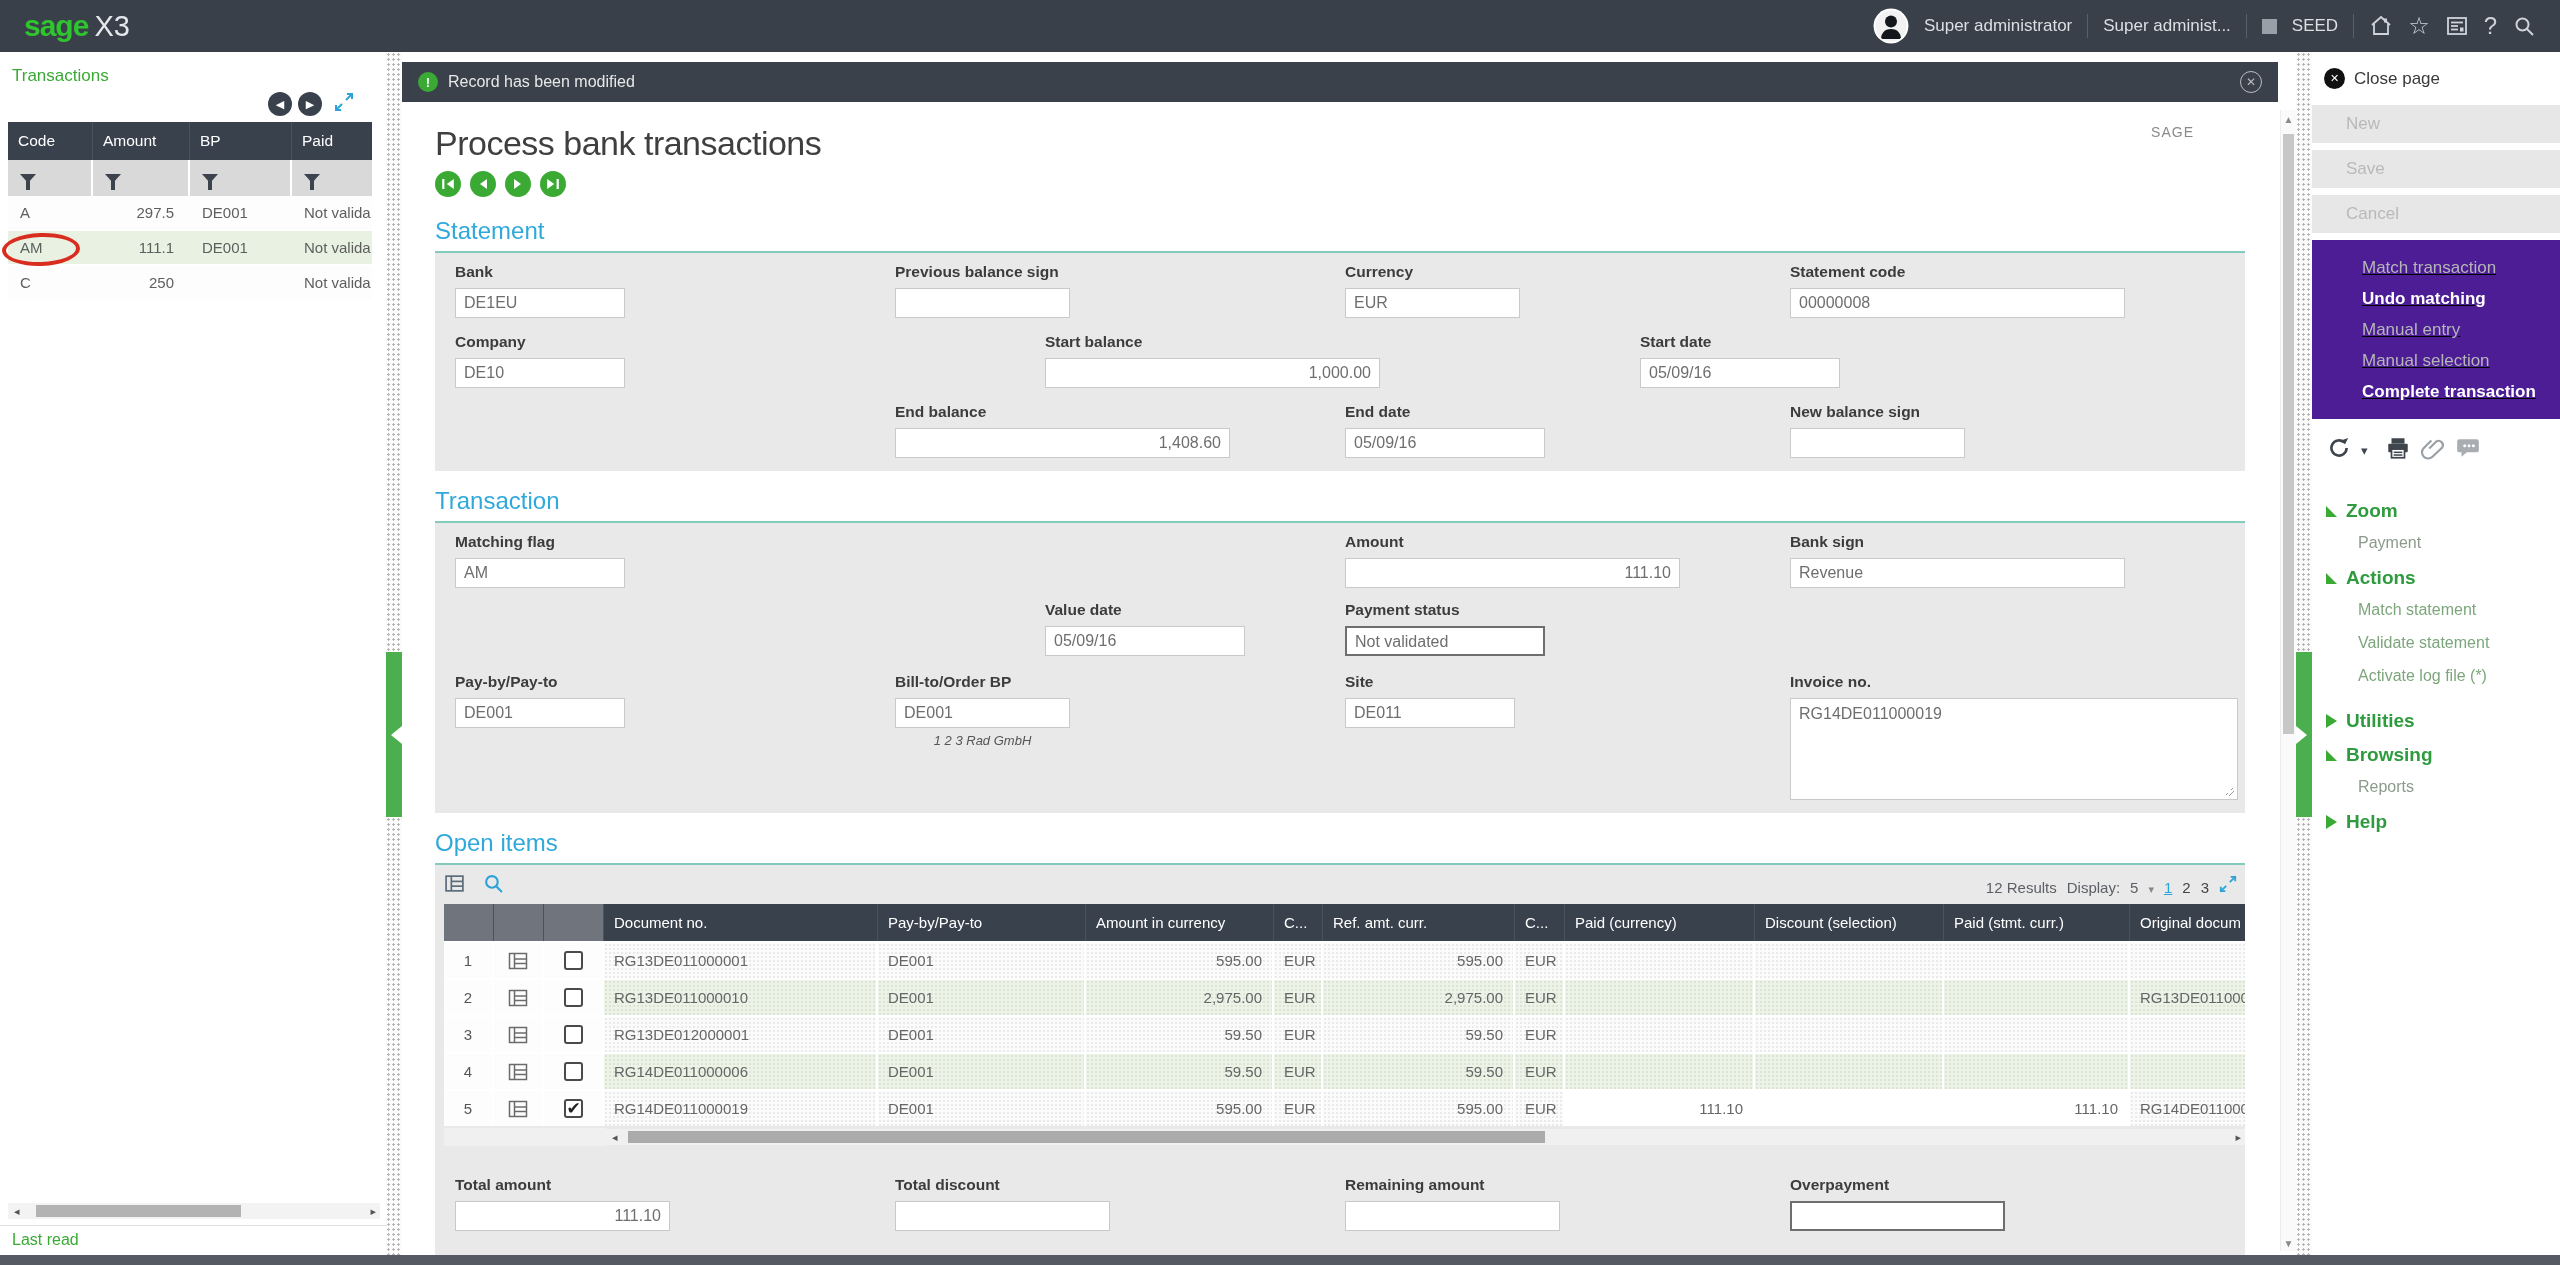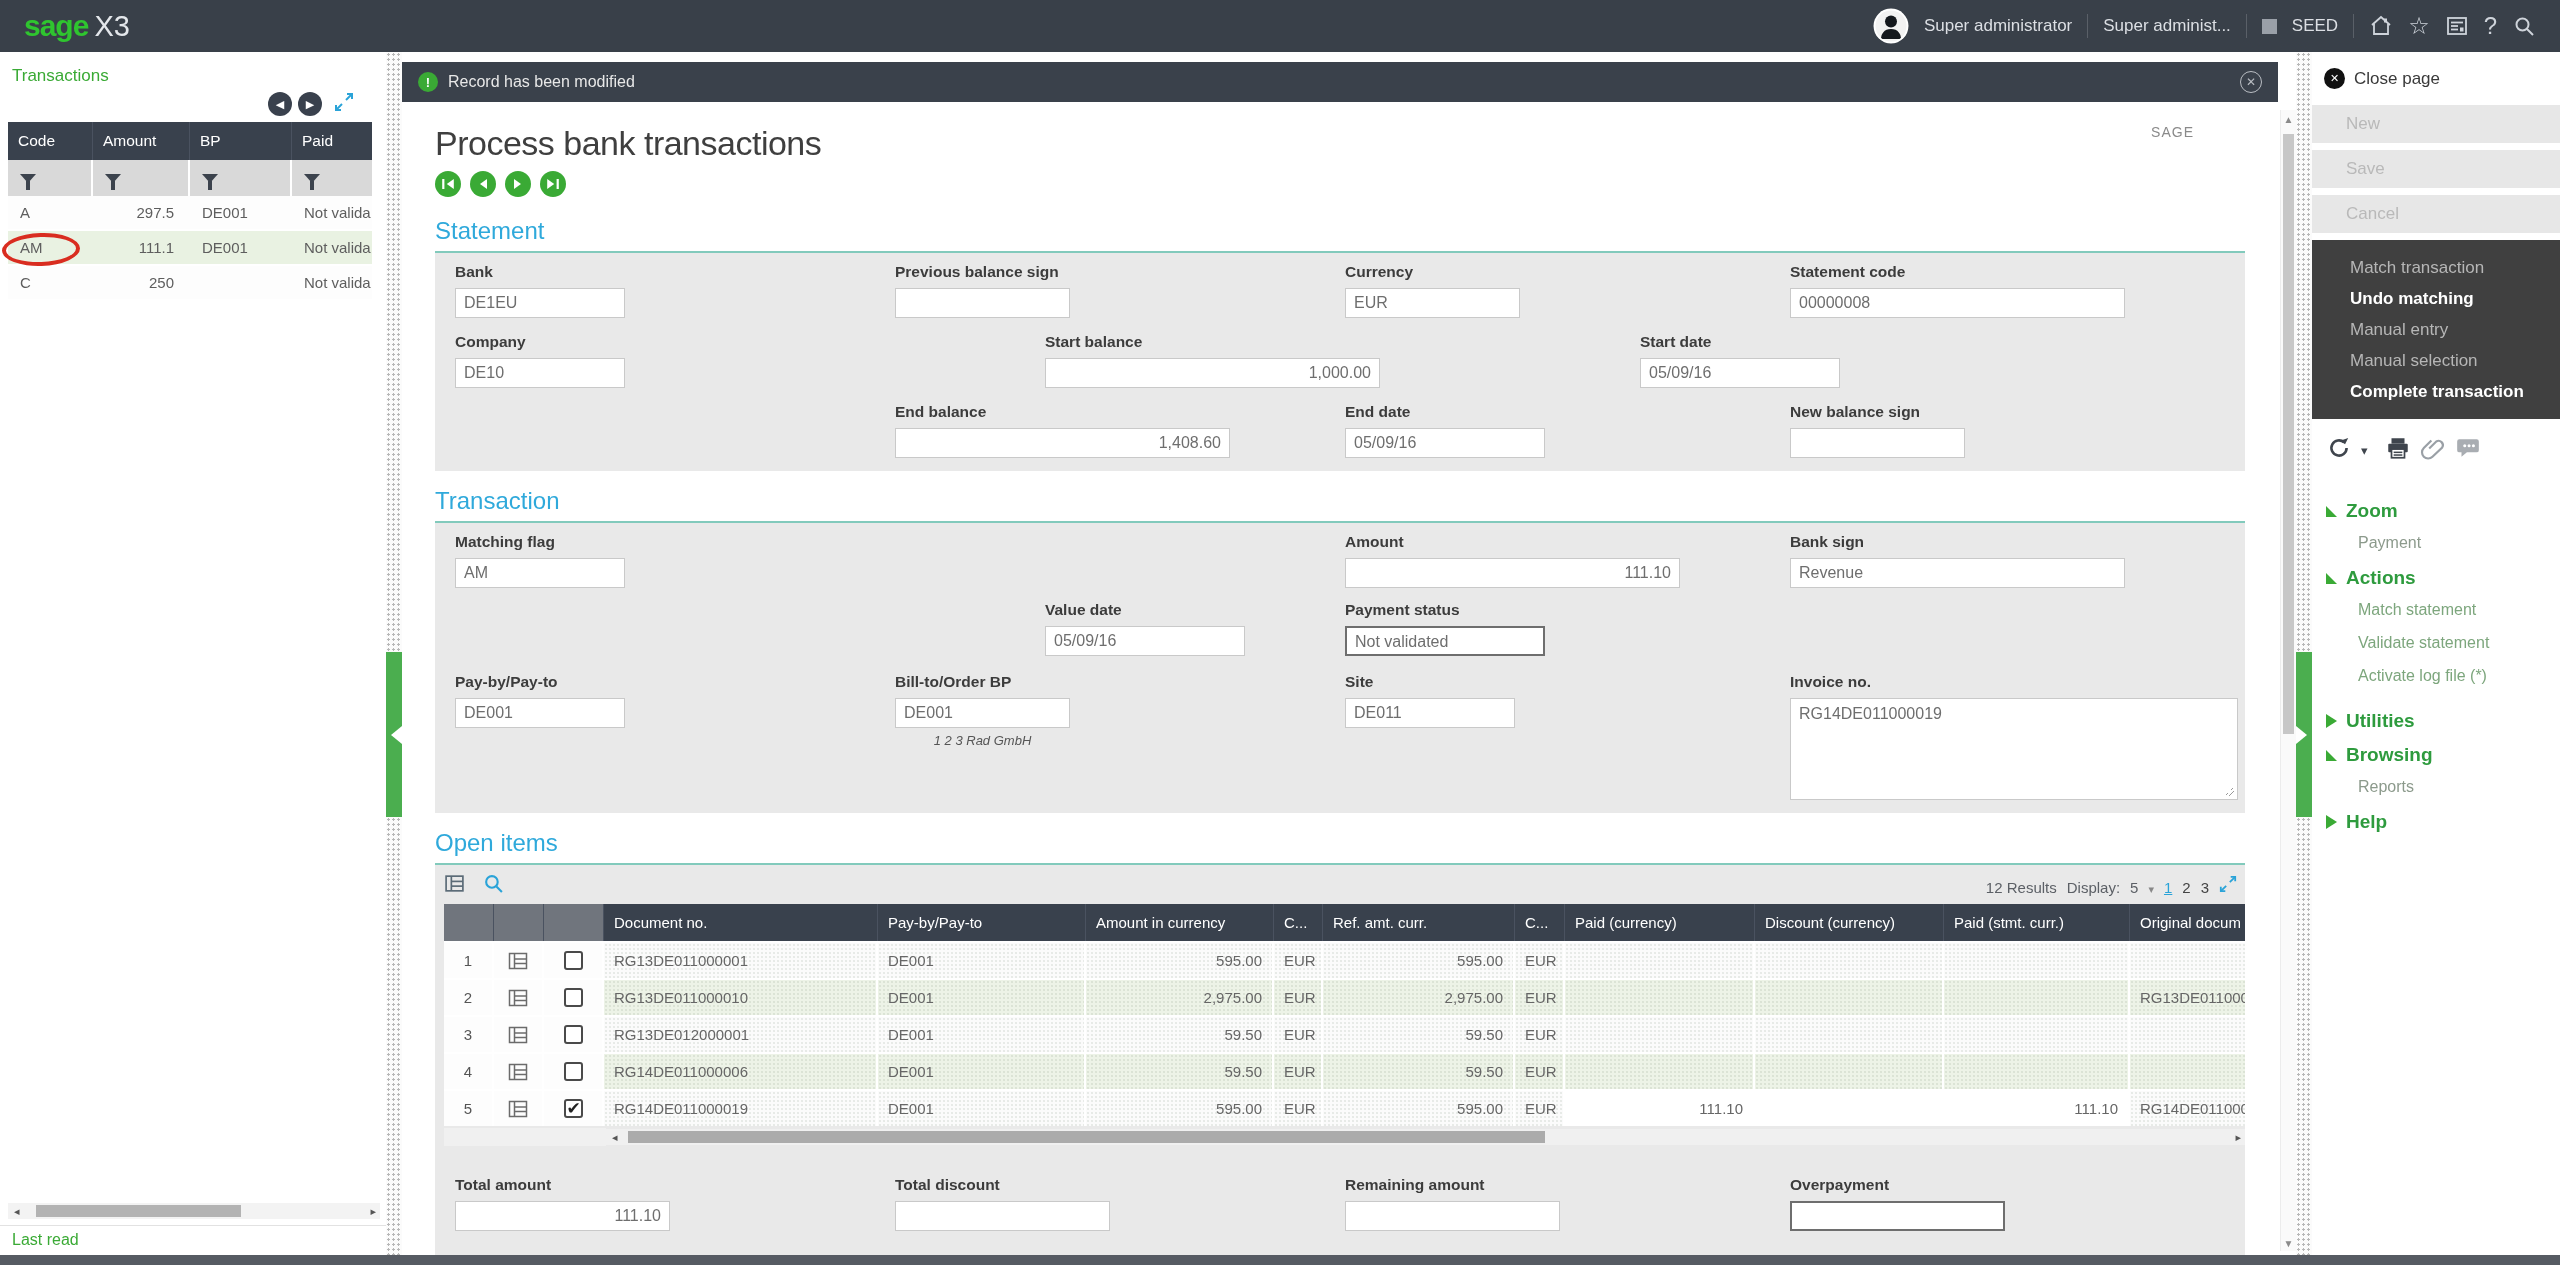--- a/index.html
+++ b/index.html
@@ -109,21 +109,21 @@
   .vs-up{position:absolute;top:4px;left:0;right:0;text-align:center;color:#8a8a8a;font-size:10px;}
   .vs-thumb{position:absolute;top:24px;left:2px;width:11px;height:600px;background:#c7c7c7;}
   .vs-down{position:absolute;bottom:2px;left:0;right:0;text-align:center;color:#8a8a8a;font-size:10px;}
 
   
   .right-panel{width:248px;background:#fff;position:relative;font-size:17px;}
   .close-row{display:flex;align-items:center;gap:9px;padding:16px 0 0 12px;color:#3a3a3a;}
   .close-dot{width:21px;height:21px;border-radius:50%;background:#111;color:#fff;font-size:11px;font-weight:700;display:inline-flex;align-items:center;justify-content:center;}
   .rp-buttons{margin-top:16px;}
   .rp-btn{height:38px;line-height:38px;background:#e7e7e7;color:#b9b9b9;padding-left:34px;margin-bottom:7px;}
-  .rp-dark{background:#404040;padding:12px 4px;}
+  .rp-dark{background:#4c1d95;padding:12px 16px;text-decoration:underline;}
   .rp-item{height:31px;line-height:31px;padding-left:34px;color:#b6b6b6;white-space:nowrap;overflow:hidden;}
   .rp-item.active{color:#fff;font-weight:700;}
   .rp-icons{display:flex;align-items:center;gap:9px;padding:16px 0 0 14px;}
   .rp-nav{padding:22px 0 0 14px;}
   .nav-h{display:flex;align-items:center;gap:9px;margin:12px 0 8px;}
   .nav-h .txt{font-size:19px;font-weight:700;color:#2e9b3e;}
   .tri-open{width:0;height:0;border-top:11px solid transparent;border-left:11px solid #3aaa35;}
   .tri-closed{width:0;height:0;border-top:7px solid transparent;border-bottom:7px solid transparent;border-left:11px solid #3aaa35;}
   .nav-sub{padding-left:32px;font-size:16px;color:#7da67d;line-height:25px;margin-bottom:8px;white-space:nowrap;}
 
@@ -413,21 +413,21 @@
               <div class="oi-hcell util c-n"></div>
               <div class="oi-hcell util c-i"></div>
               <div class="oi-hcell util c-cb"></div>
               <div class="oi-hcell c-doc">Document no.</div>
               <div class="oi-hcell c-pay">Pay-by/Pay-to</div>
               <div class="oi-hcell c-amt">Amount in currency</div>
               <div class="oi-hcell c-c1">C...</div>
               <div class="oi-hcell c-ref">Ref. amt. curr.</div>
               <div class="oi-hcell c-c2">C...</div>
               <div class="oi-hcell c-paid">Paid (currency)</div>
-              <div class="oi-hcell c-disc">Discount (currency)</div>
+              <div class="oi-hcell c-disc">Discount (selection)</div>
               <div class="oi-hcell c-pst">Paid (stmt. curr.)</div>
               <div class="oi-hcell c-orig">Original docum</div>
             </div>
 
             <div class="oi-row row-odd">
               <div class="oi-cell util rnum c-n">1</div>
               <div class="oi-cell util c-i">
                   <svg viewBox="0 0 20 18" width="20" height="18" fill="none" stroke="#6b6b6b" stroke-width="1.5">
                     <rect x="1.5" y="1.5" width="17" height="15"></rect>
                     <line x1="6.5" y1="1.5" x2="6.5" y2="16.5"></line>

